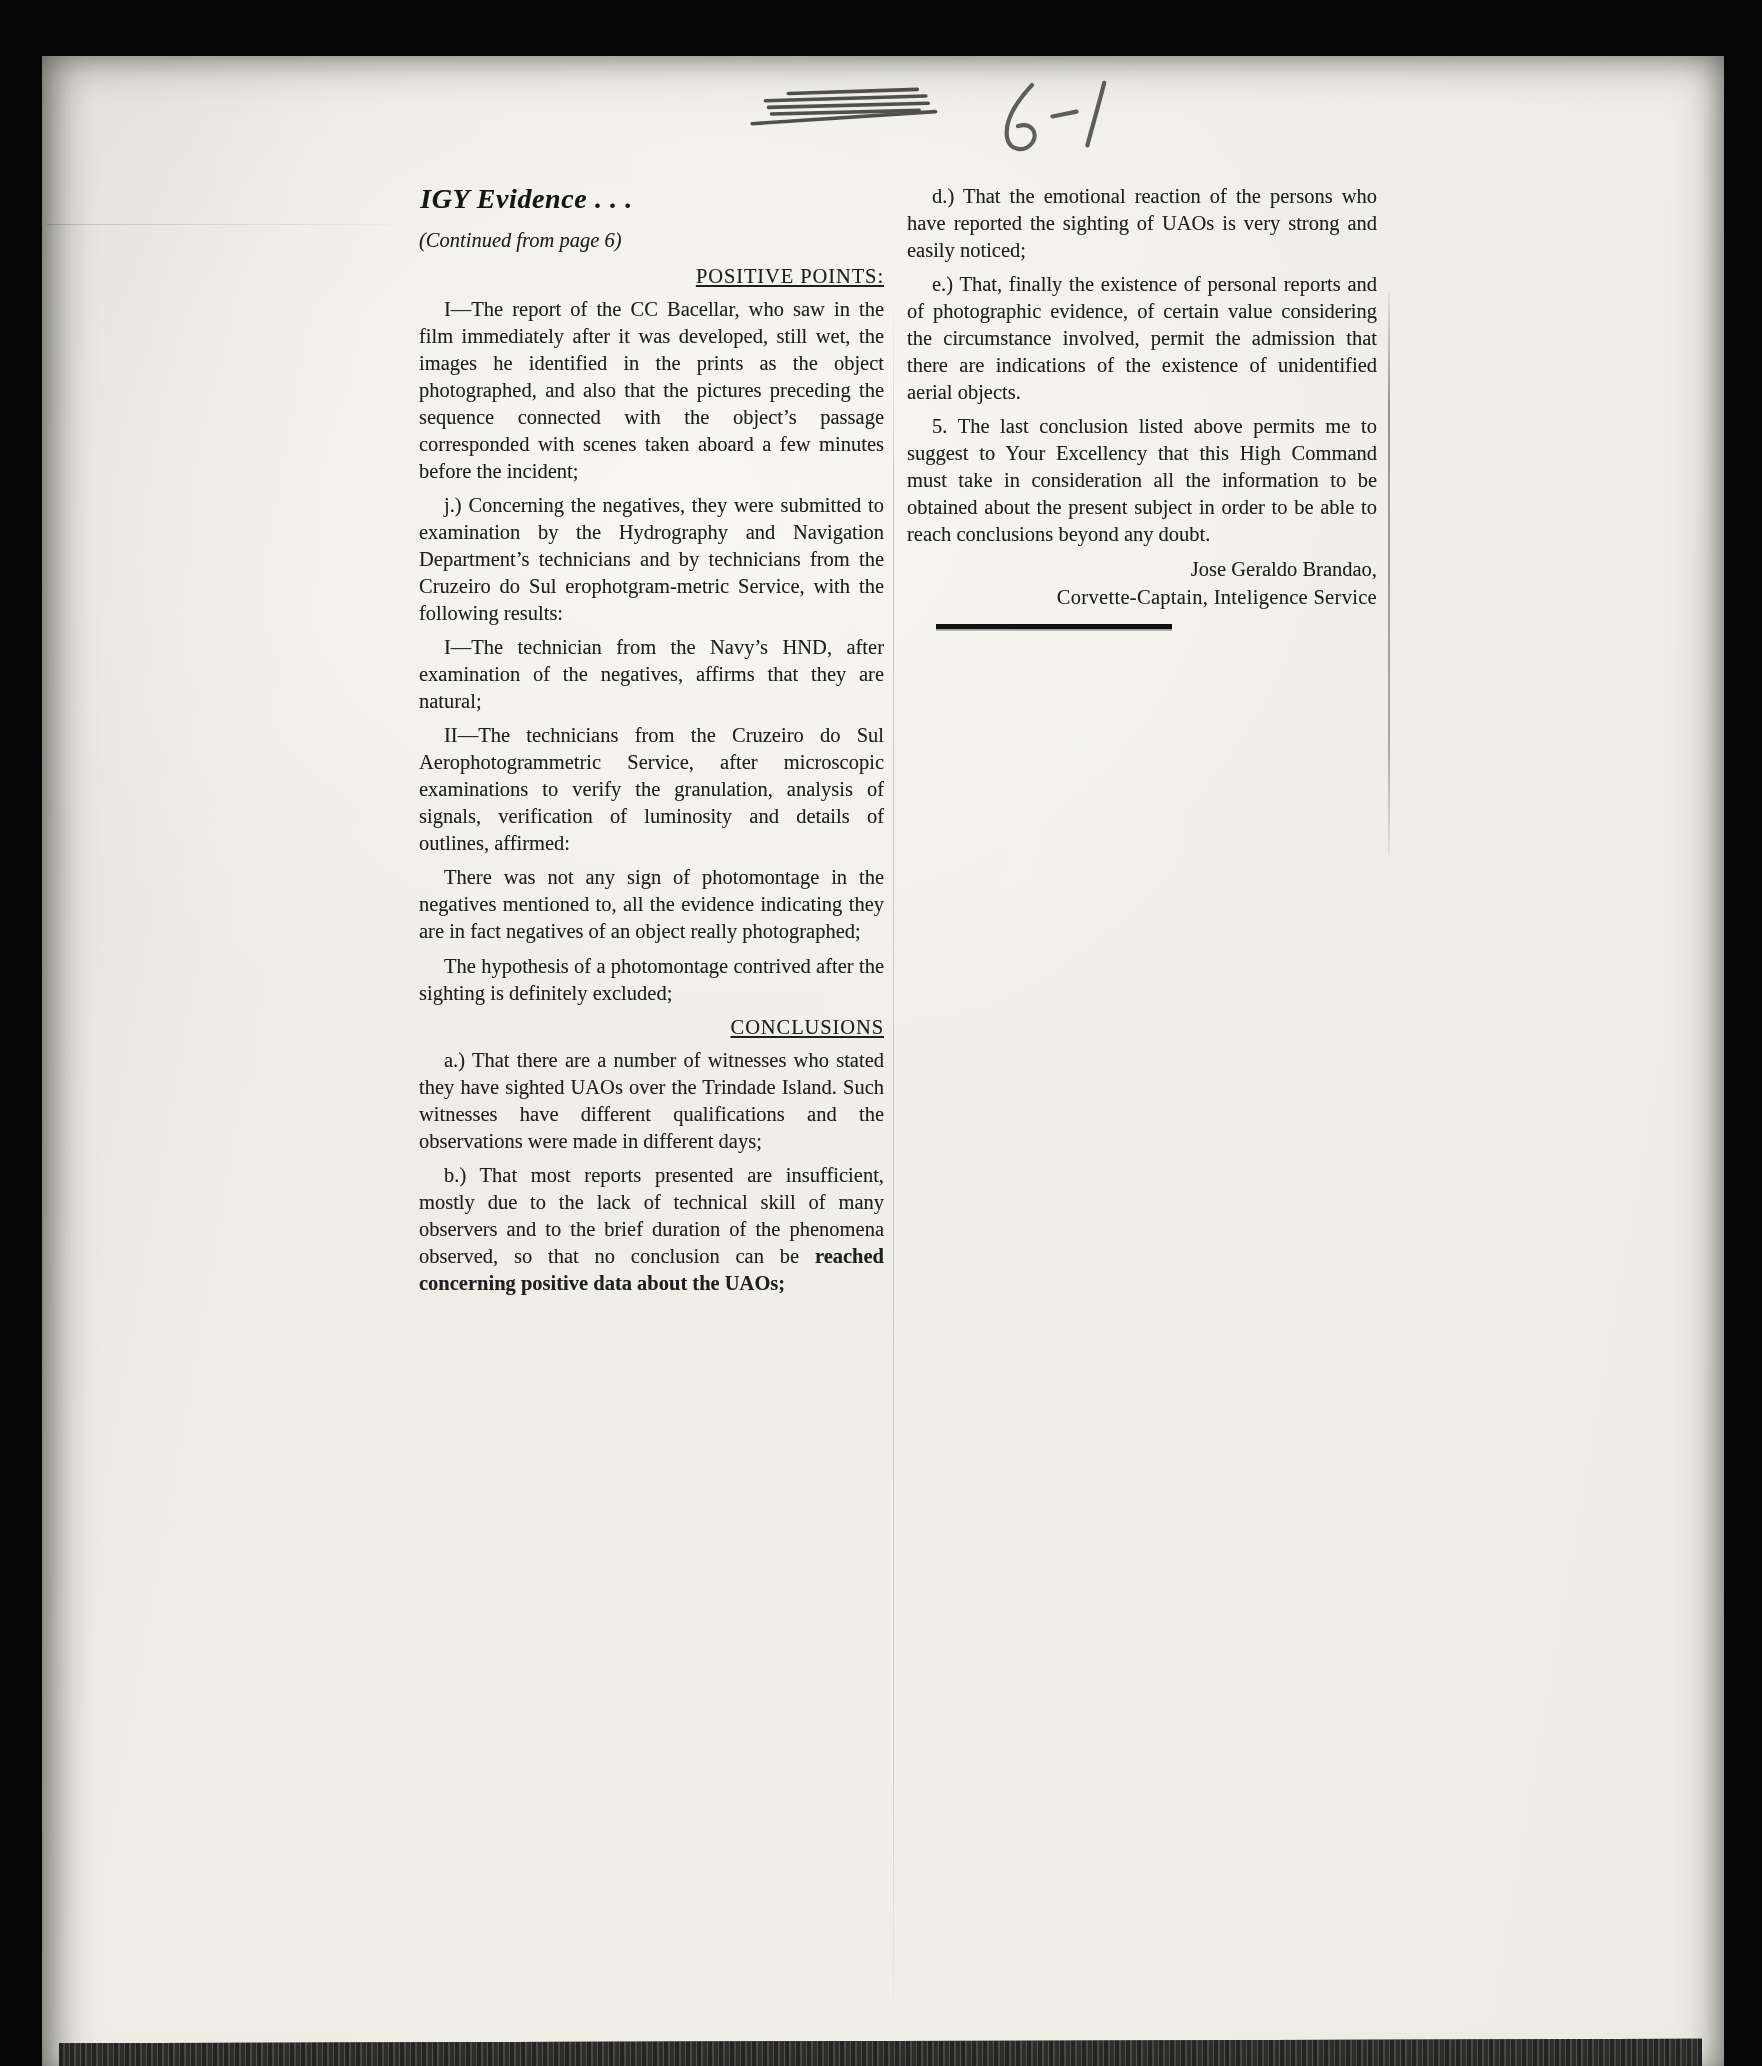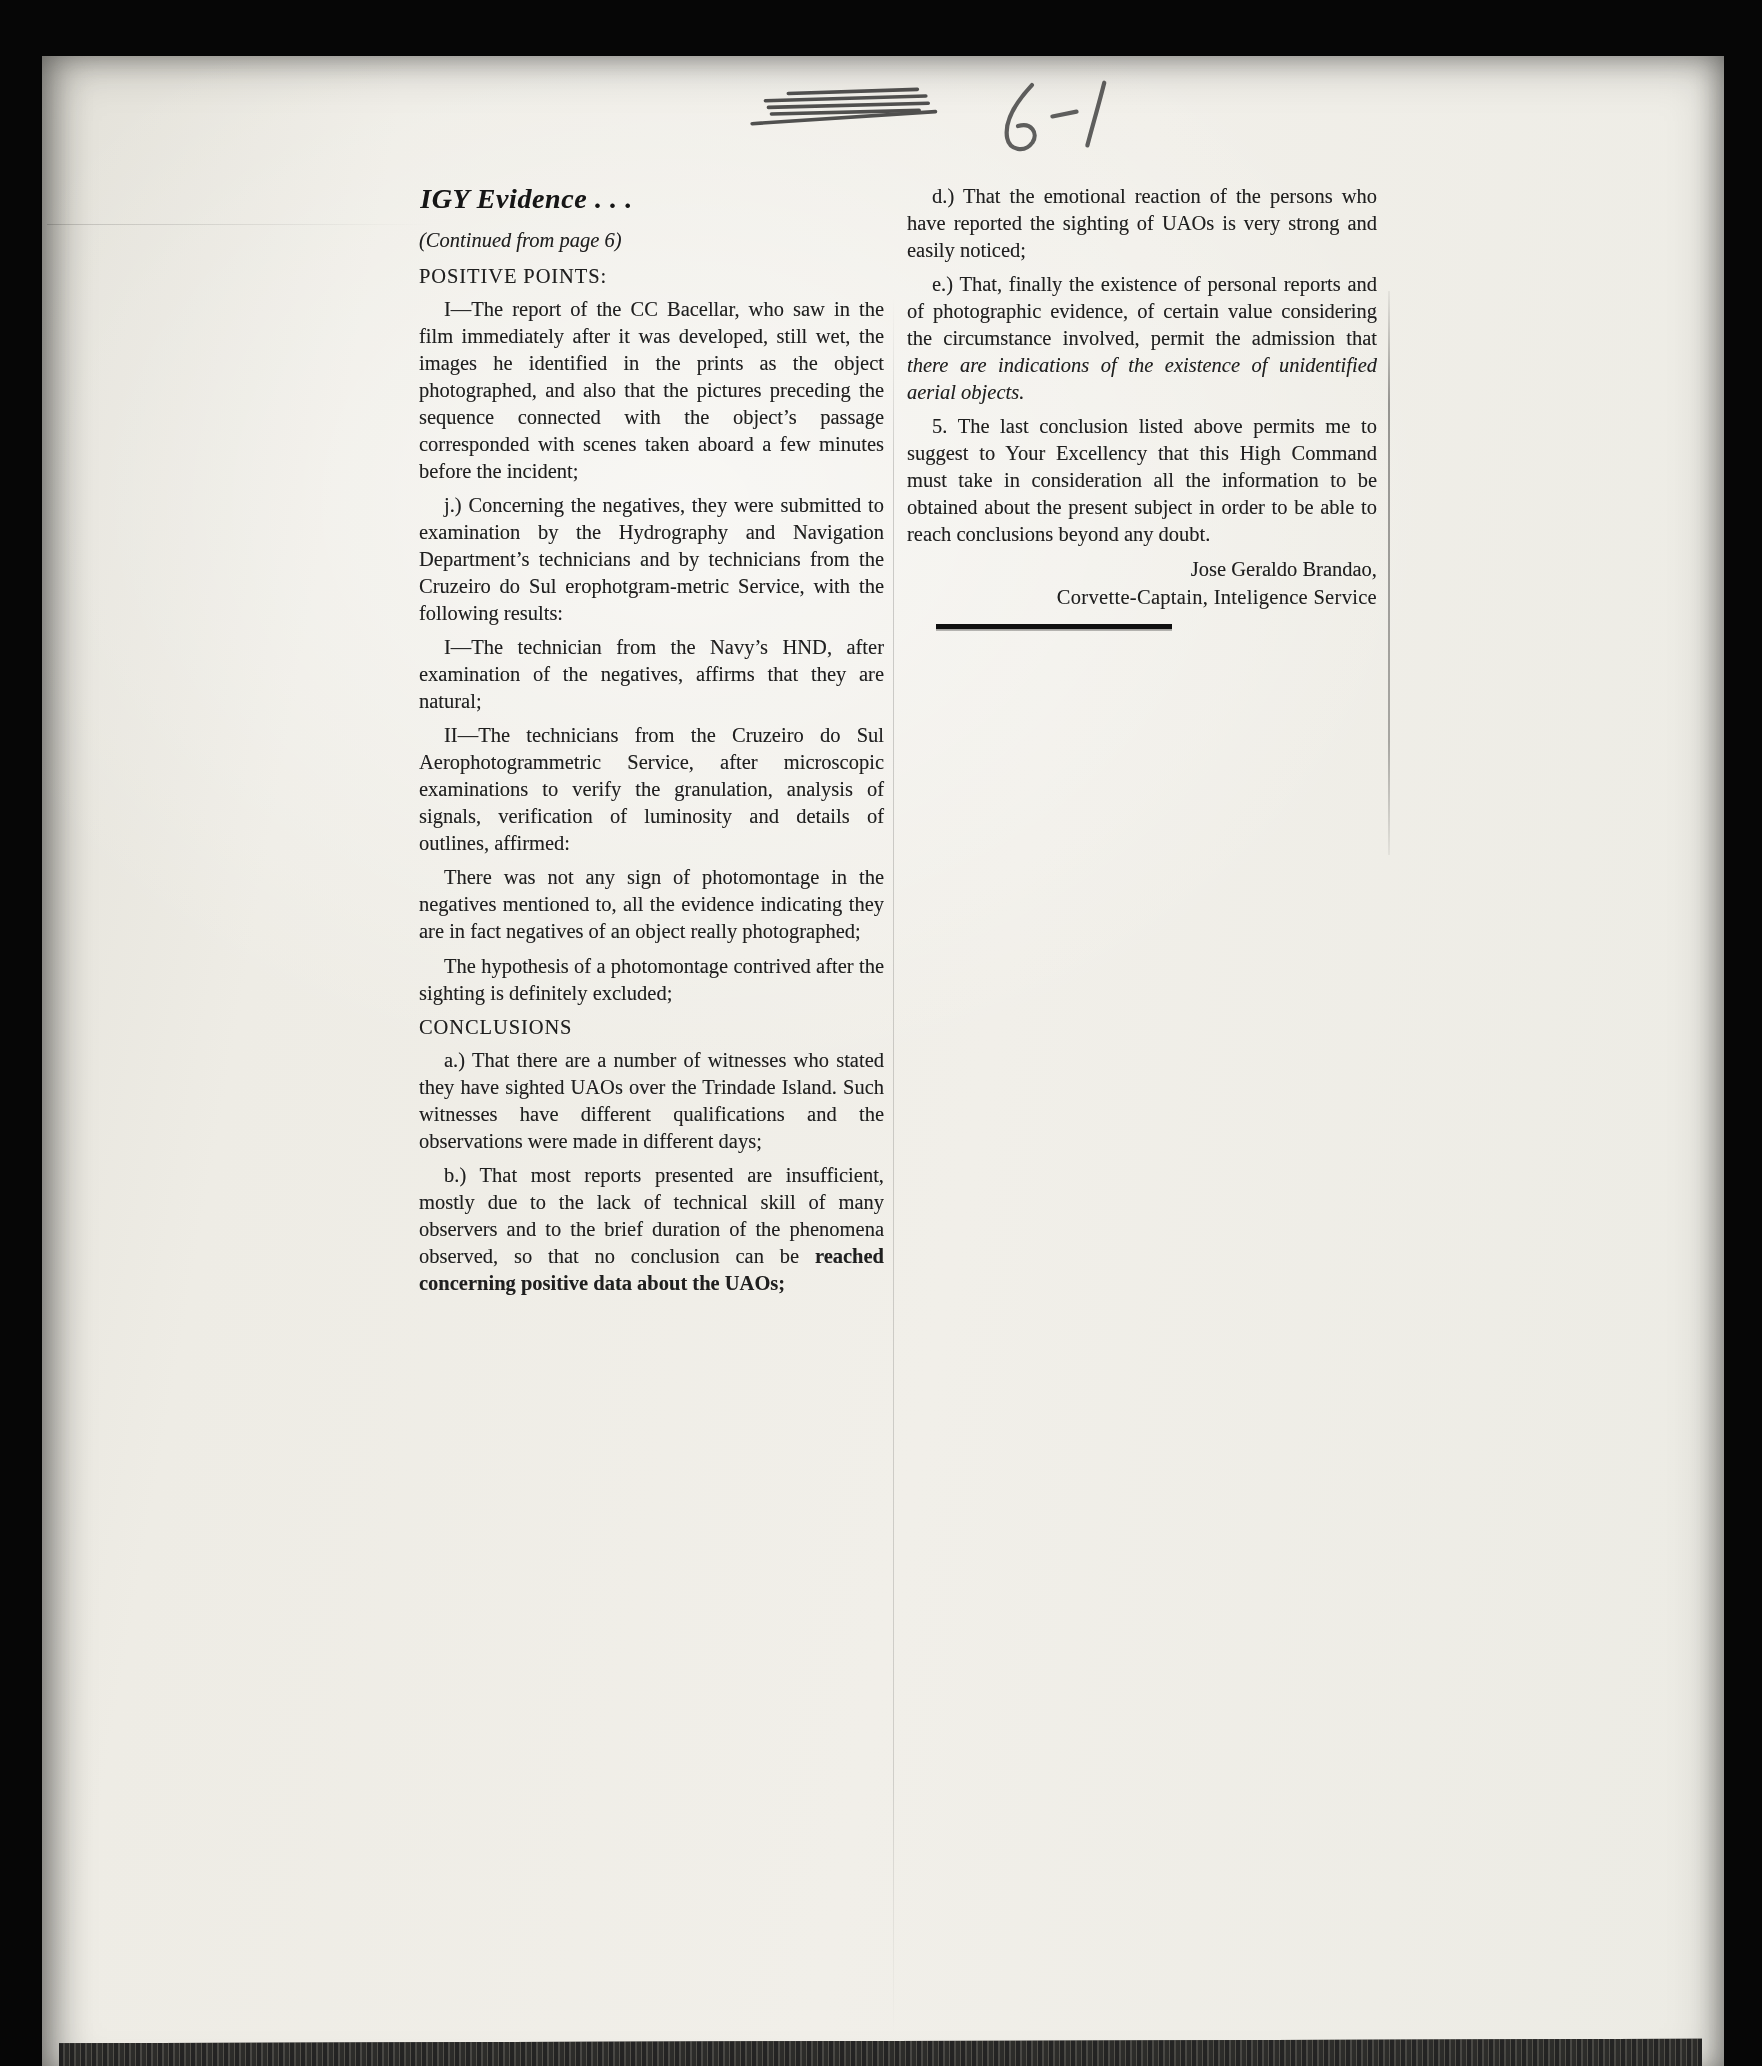--- a/index.html
+++ b/index.html
@@ -32,29 +32,29 @@
     text-shadow:0 0 0.6px rgba(30,30,30,.35);
   }
   .col-left{left:377px;width:465px;}
   .col-right{left:865px;width:470px;}
   p{margin:0 0 7.2px 0;padding:0;}
   .title{
     font-size:28px;line-height:31px;font-weight:bold;font-style:italic;
     letter-spacing:0.6px;margin:0 0 13.3px 1.2px;text-align:left;color:#161616;
   }
   .subtitle{font-style:italic;margin:0 0 8.4px 0;}
-  .label{letter-spacing:0.9px;margin:0 0 6px 0;text-align:left;}
+  .label{letter-spacing:0.9px;margin:0 0 6px 0;text-align:right;text-decoration:underline;}
   .para{text-indent:25px;}
   .sig1{margin:3.6px 0 0 43px;text-align:right;}
   .sig2{font-weight:normal;margin:1.2px 0 0 23px;text-align:right;letter-spacing:0.3px;}
   .sig-rule{
     width:236px;height:4.8px;background:#101010;margin:13.3px 0 0 29px;
     box-shadow:0 1.8px 0 rgba(16,16,16,.35);
   }
-  span.i{font-style:italic;}
+  span.i{}
   span.b{font-weight:bold;}
   
   .divider{
     position:absolute;left:851px;top:241px;width:1.2px;height:1742px;
     background:linear-gradient(180deg, rgba(0,0,0,0), rgba(0,0,0,.18) 10%, rgba(0,0,0,.14) 85%, rgba(0,0,0,0));
   }
   .clip-edge{
     position:absolute;left:1346px;top:235px;width:1.8px;height:564px;
     background:linear-gradient(180deg, rgba(0,0,0,.05), rgba(0,0,0,.38) 20%, rgba(0,0,0,.3) 80%, rgba(0,0,0,.05));
   }

